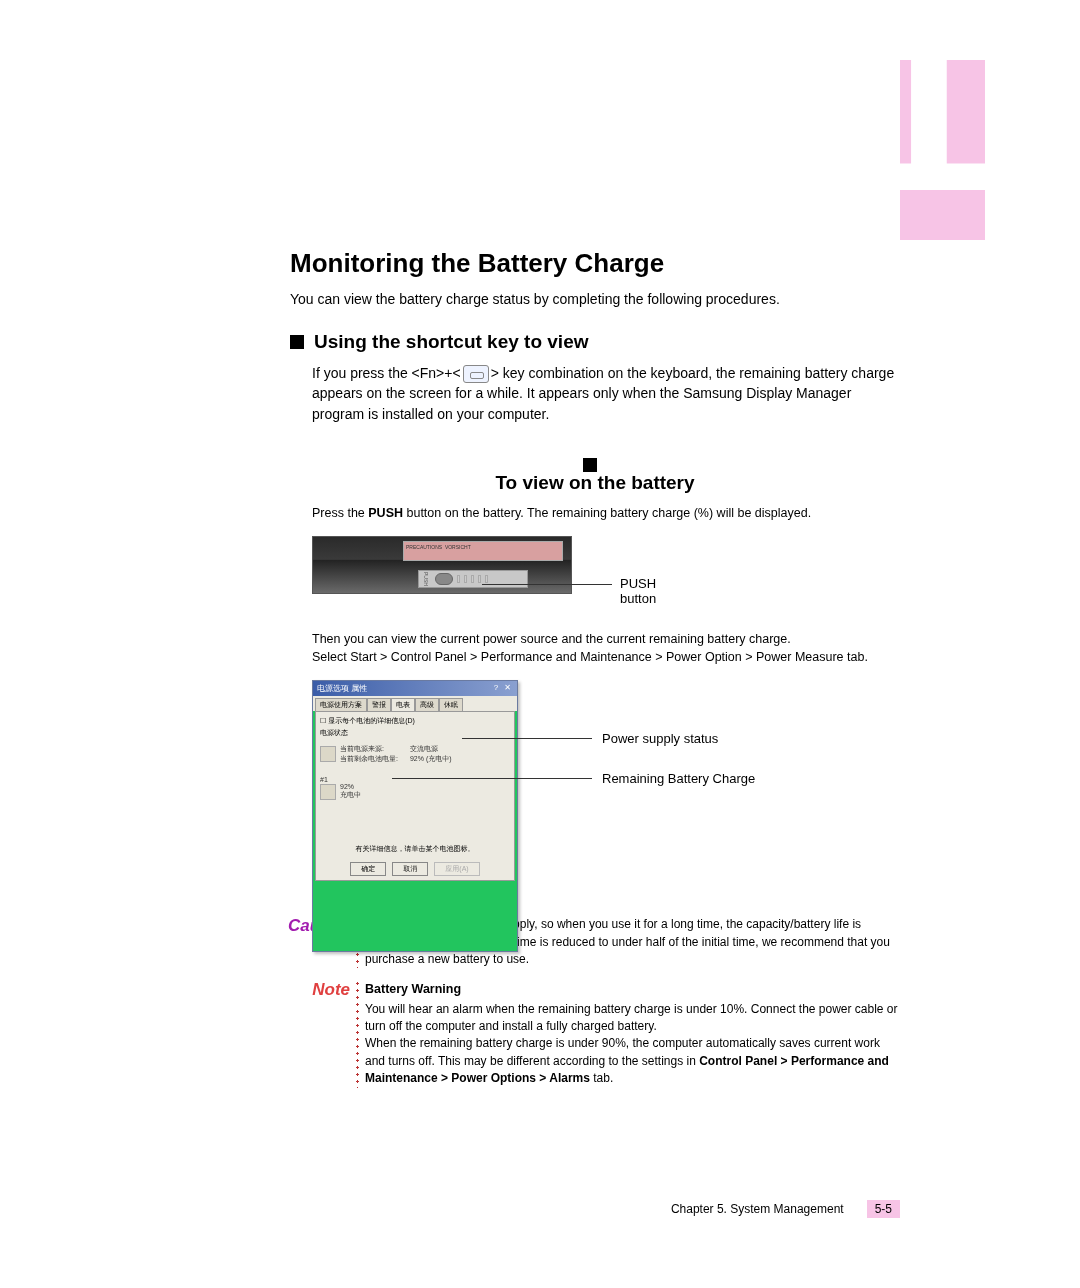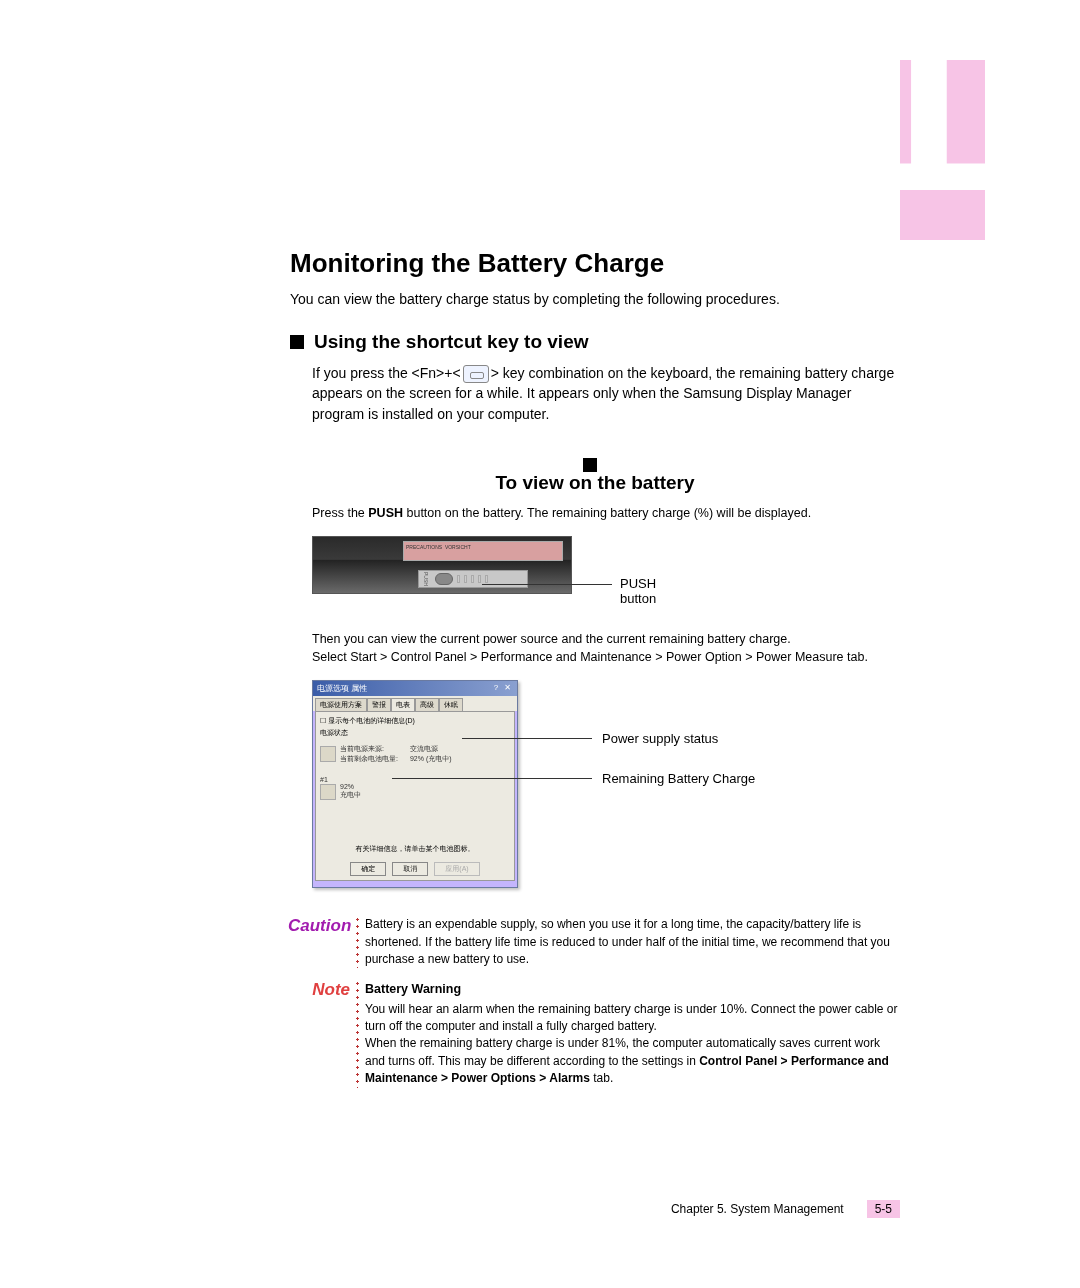--- a/index.html
+++ b/index.html
@@ -162,22 +162,22 @@
   }
   
   .dialog-fig {
     margin: 14px 0 16px 22px;
     position: relative;
     width: 460px;
     height: 220px;
   }
   .dialog {
     width: 206px;
-    height: 208px;
-    background: #c4b5fd;
+    height: 272px;
+    background: #22c55e;
     border: 1px solid #6a7aa0;
     font-size: 7px;
     position: relative;
     box-shadow: 2px 2px 3px rgba(0,0,0,0.25);
   }
   .dlg-title {
     background: linear-gradient(to right, #3b5da8, #8aa0d0);
     color: #fff;
     padding: 2px 4px;
     font-size: 8px;
@@ -389,21 +389,21 @@
     </div>
   </div>
 
   <div class="callout-block" style="margin-top:12px;">
     <div class="badge note">Note</div>
     <div class="dots"></div>
     <div class="cb-body">
       <div class="hdr">Battery Warning</div>
       <div>You will hear an alarm when the remaining battery charge is under 10%. Connect the power cable or turn off the computer and install a fully charged battery.</div>
       <div>
-        <span>When the remaining battery charge is under 81%, the computer automatically saves current work and turns off. This may be different according to the settings in </span><b>Control Panel &gt; Performance and Maintenance &gt; Power Options &gt; Alarms</b><span> tab.</span>
+        <span>When the remaining battery charge is under 90%, the computer automatically saves current work and turns off. This may be different according to the settings in </span><b>Control Panel &gt; Performance and Maintenance &gt; Power Options &gt; Alarms</b><span> tab.</span>
       </div>
     </div>
   </div>
 
 </div>
 
 <div class="footer">
   <span>Chapter 5. System Management</span>
   <span class="footer-page">5-5</span>
 </div>

